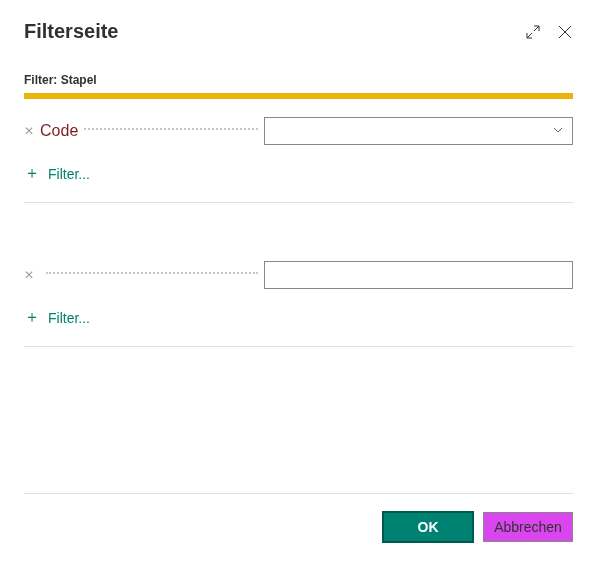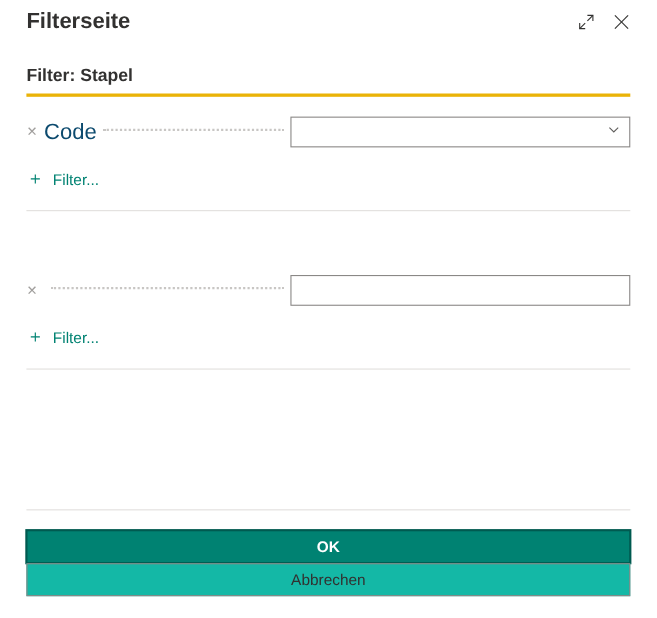--- a/index.html
+++ b/index.html
@@ -9,21 +9,21 @@
 }
 body {
   font-family: "Segoe UI", Tahoma, sans-serif;
   background: #fff;
   width: 597px;
   height: 562px;
   position: relative;
   color: #323130;
 }
 .dialog {
-  padding: 8px 24px 0 24px;
+  padding: 20px 24px 0 24px;
 }
 .header {
   display: flex;
   justify-content: space-between;
   align-items: center;
   margin-bottom: 30px;
 }
 .title {
   font-size: 20px;
   font-weight: 600;
@@ -35,25 +35,25 @@
   align-items: center;
 }
 .icon-btn {
   cursor: pointer;
   color: #323130;
   display: flex;
   align-items: center;
   justify-content: center;
 }
 .section-title {
-  font-size: 16px;
+  font-size: 12px;
   font-weight: 600;
   color: #323130;
   padding-bottom: 6px;
-  border-bottom: 3px solid #eab308;
+  border-bottom: 6px solid #eab308;
   margin-bottom: 18px;
 }
 .filter-row {
   display: flex;
   align-items: center;
   margin-bottom: 18px;
 }
 .filter-label-wrap {
   display: flex;
   align-items: center;
@@ -61,22 +61,22 @@
   flex-shrink: 0;
 }
 .remove-x {
   color: #a19f9d;
   font-size: 12px;
   margin-right: 6px;
   cursor: pointer;
   line-height: 1;
 }
 .filter-label {
-  color: #0c4a6e;
-  font-size: 20px;
+  color: #7f1d1d;
+  font-size: 16px;
   white-space: nowrap;
 }
 .dots {
   flex: 1;
   border-bottom: 2px dotted #c8c6c4;
   margin: 0 6px 4px 6px;
   height: 1px;
 }
 .filter-input {
   flex: 1;
@@ -130,29 +130,29 @@
   right: 24px;
 }
 .footer-divider {
   border: none;
   border-top: 1px solid #e1dfdd;
   margin-bottom: 18px;
 }
 .footer-buttons {
   display: flex;
   justify-content: flex-end;
-  flex-direction: column;
+  gap: 10px;
 }
 .btn {
   min-width: 90px;
   height: 30px;
   font-size: 14px;
   cursor: pointer;
   border: 1px solid #8a8886;
-  background: #14b8a6;
+  background: #d946ef;
   color: #323130;
   text-align: center;
 }
 .btn-primary {
   background: #008272;
   color: #fff;
   border: 1px solid #008272;
   outline: 2px solid #005a50;
   outline-offset: -1px;
   font-weight: 600;

